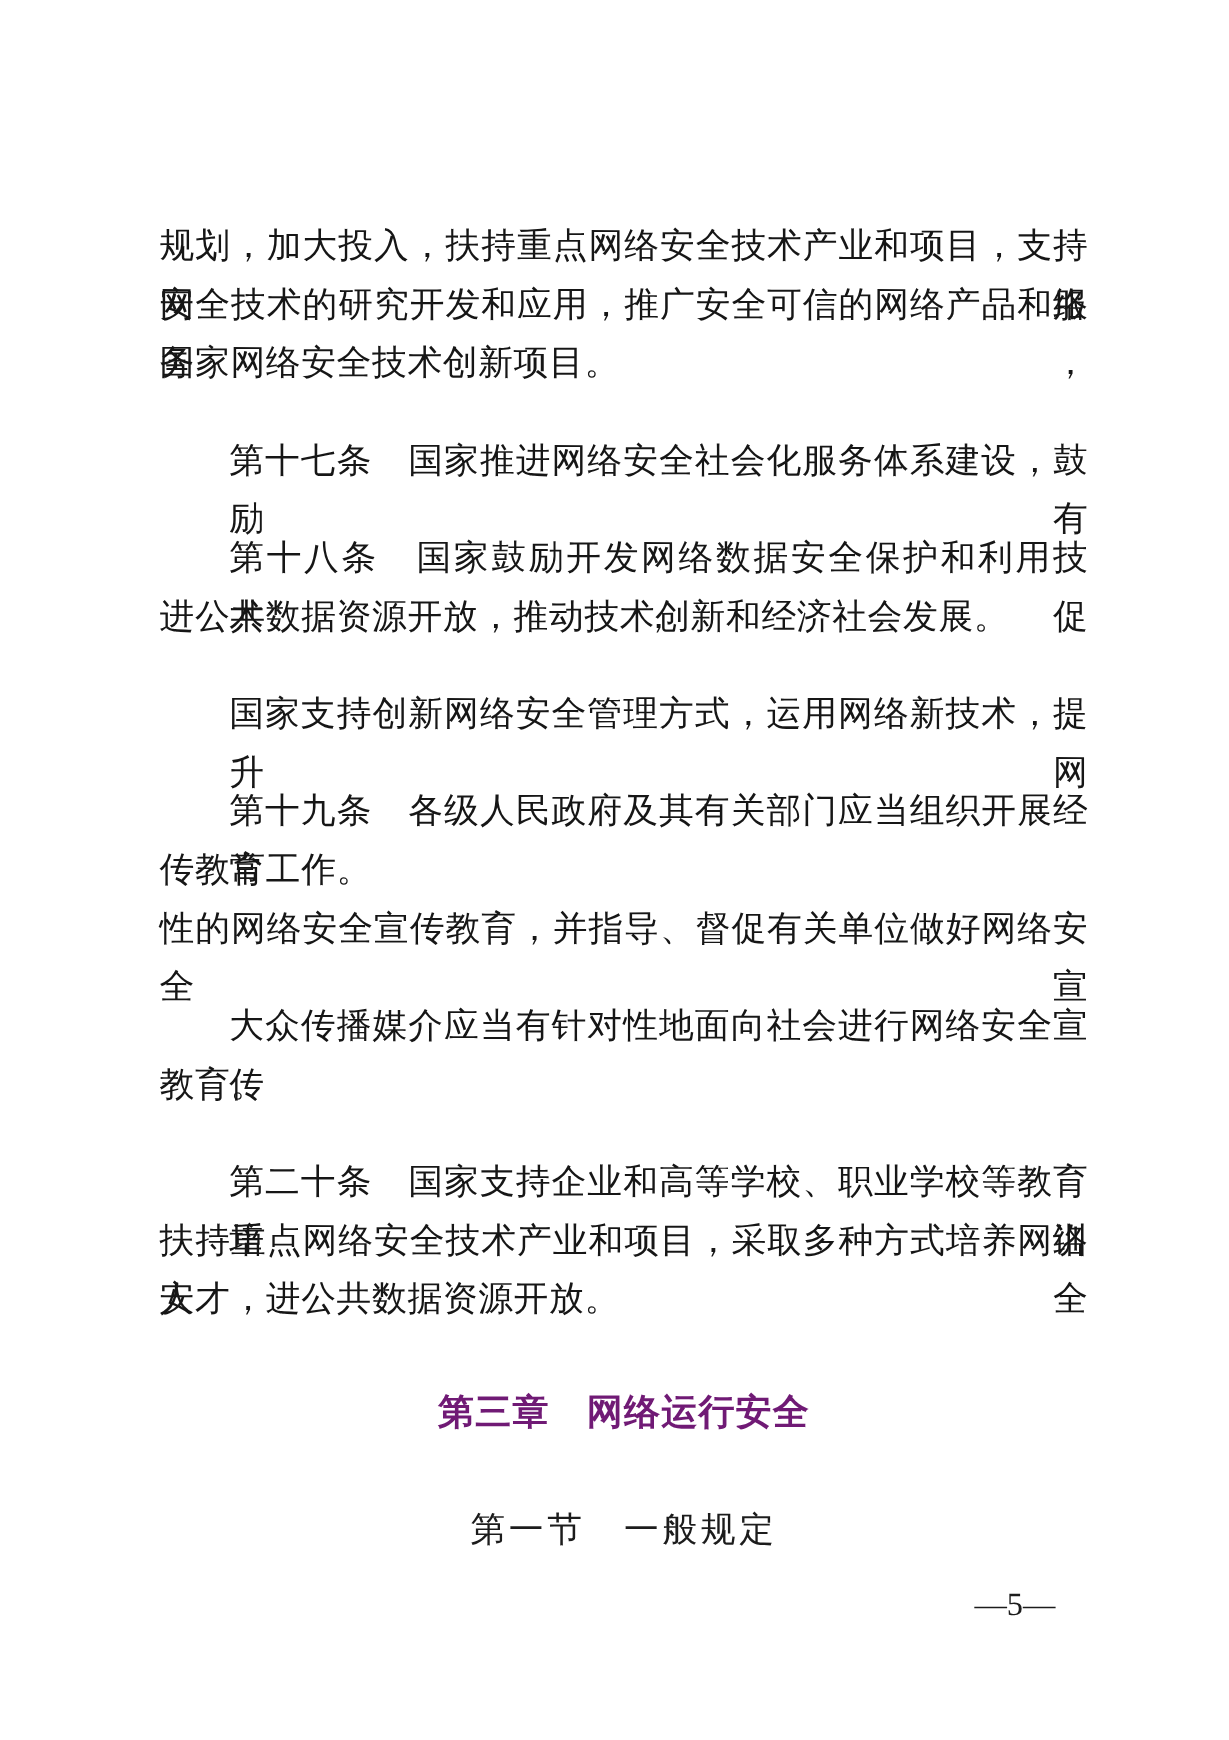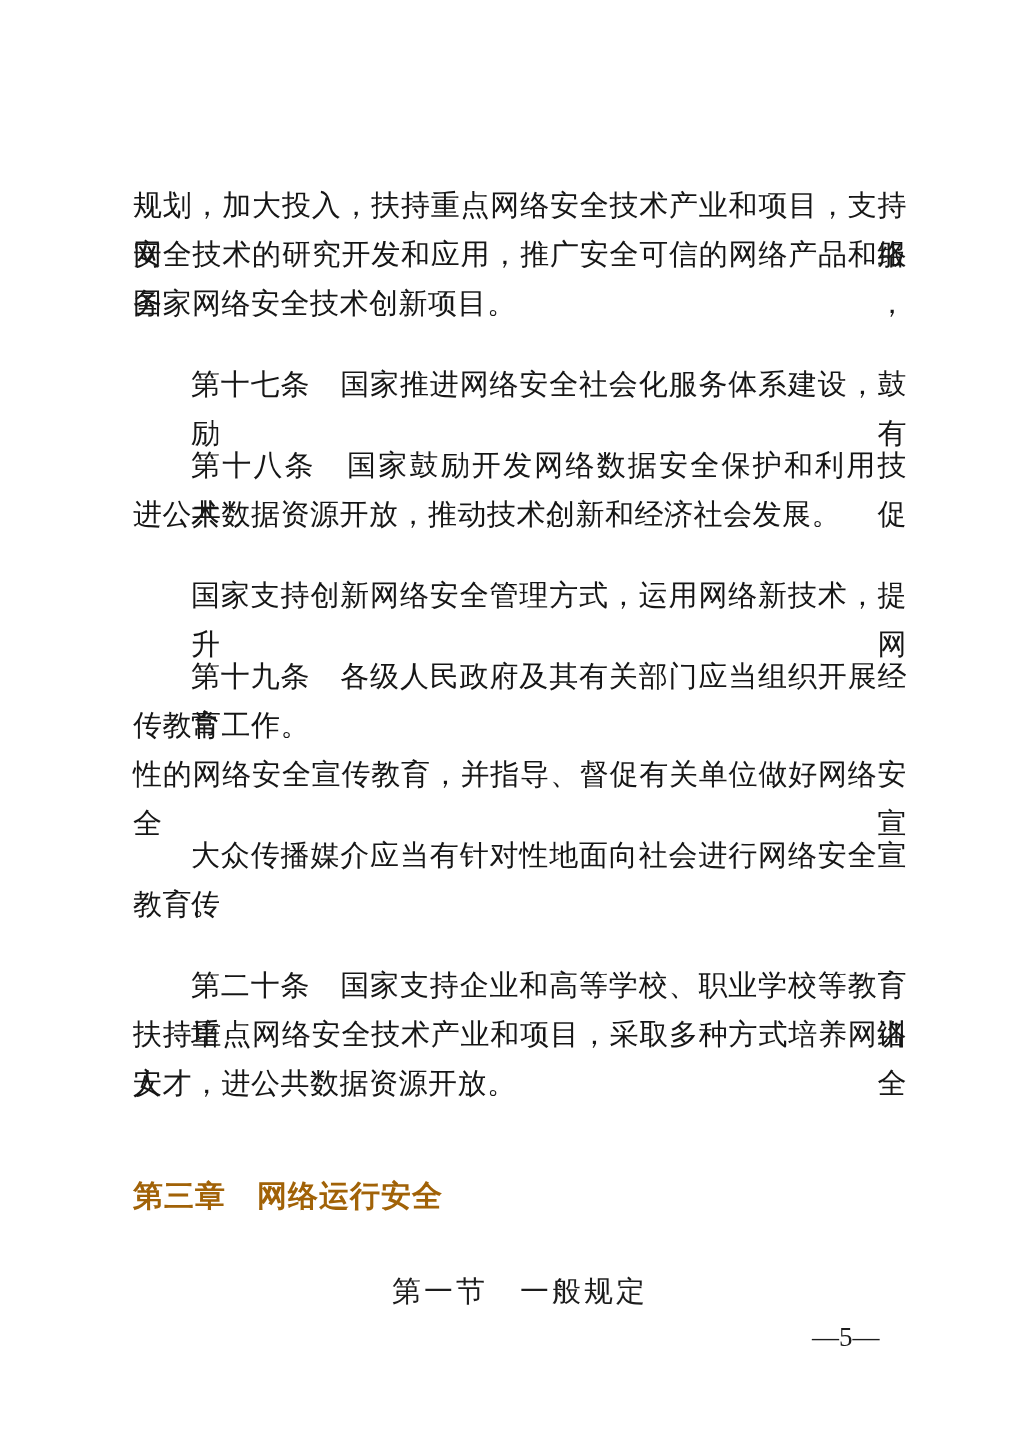--- a/index.html
+++ b/index.html
@@ -34,31 +34,32 @@
     text-align: justify;
     text-align-last: justify;
     text-justify: inter-ideograph;
     white-space: normal;
   }
   .line.ind {
     padding-left: 58px;
     margin-top: 32px;
   }
   .chapter-heading {
-    margin-top: 63px;
+    margin-top: 45px;
     font-size: 30px;
     font-weight: bold;
     line-height: 49px;
     height: 49px;
+    text-align: center;
     letter-spacing: 1px;
-    color: #a16207;
+    color: #701a75;
   }
   .section-heading {
     margin-top: 49px;
-    font-family: Liberation Mono, monospace;
+    font-family: Liberation Sans, sans-serif;
     font-size: 29px;
     font-weight: normal;
     line-height: 49px;
     height: 49px;
     text-align: center;
     letter-spacing: 3px;
     color: #1c1c1c;
   }
   .page-number {
     position: absolute;

